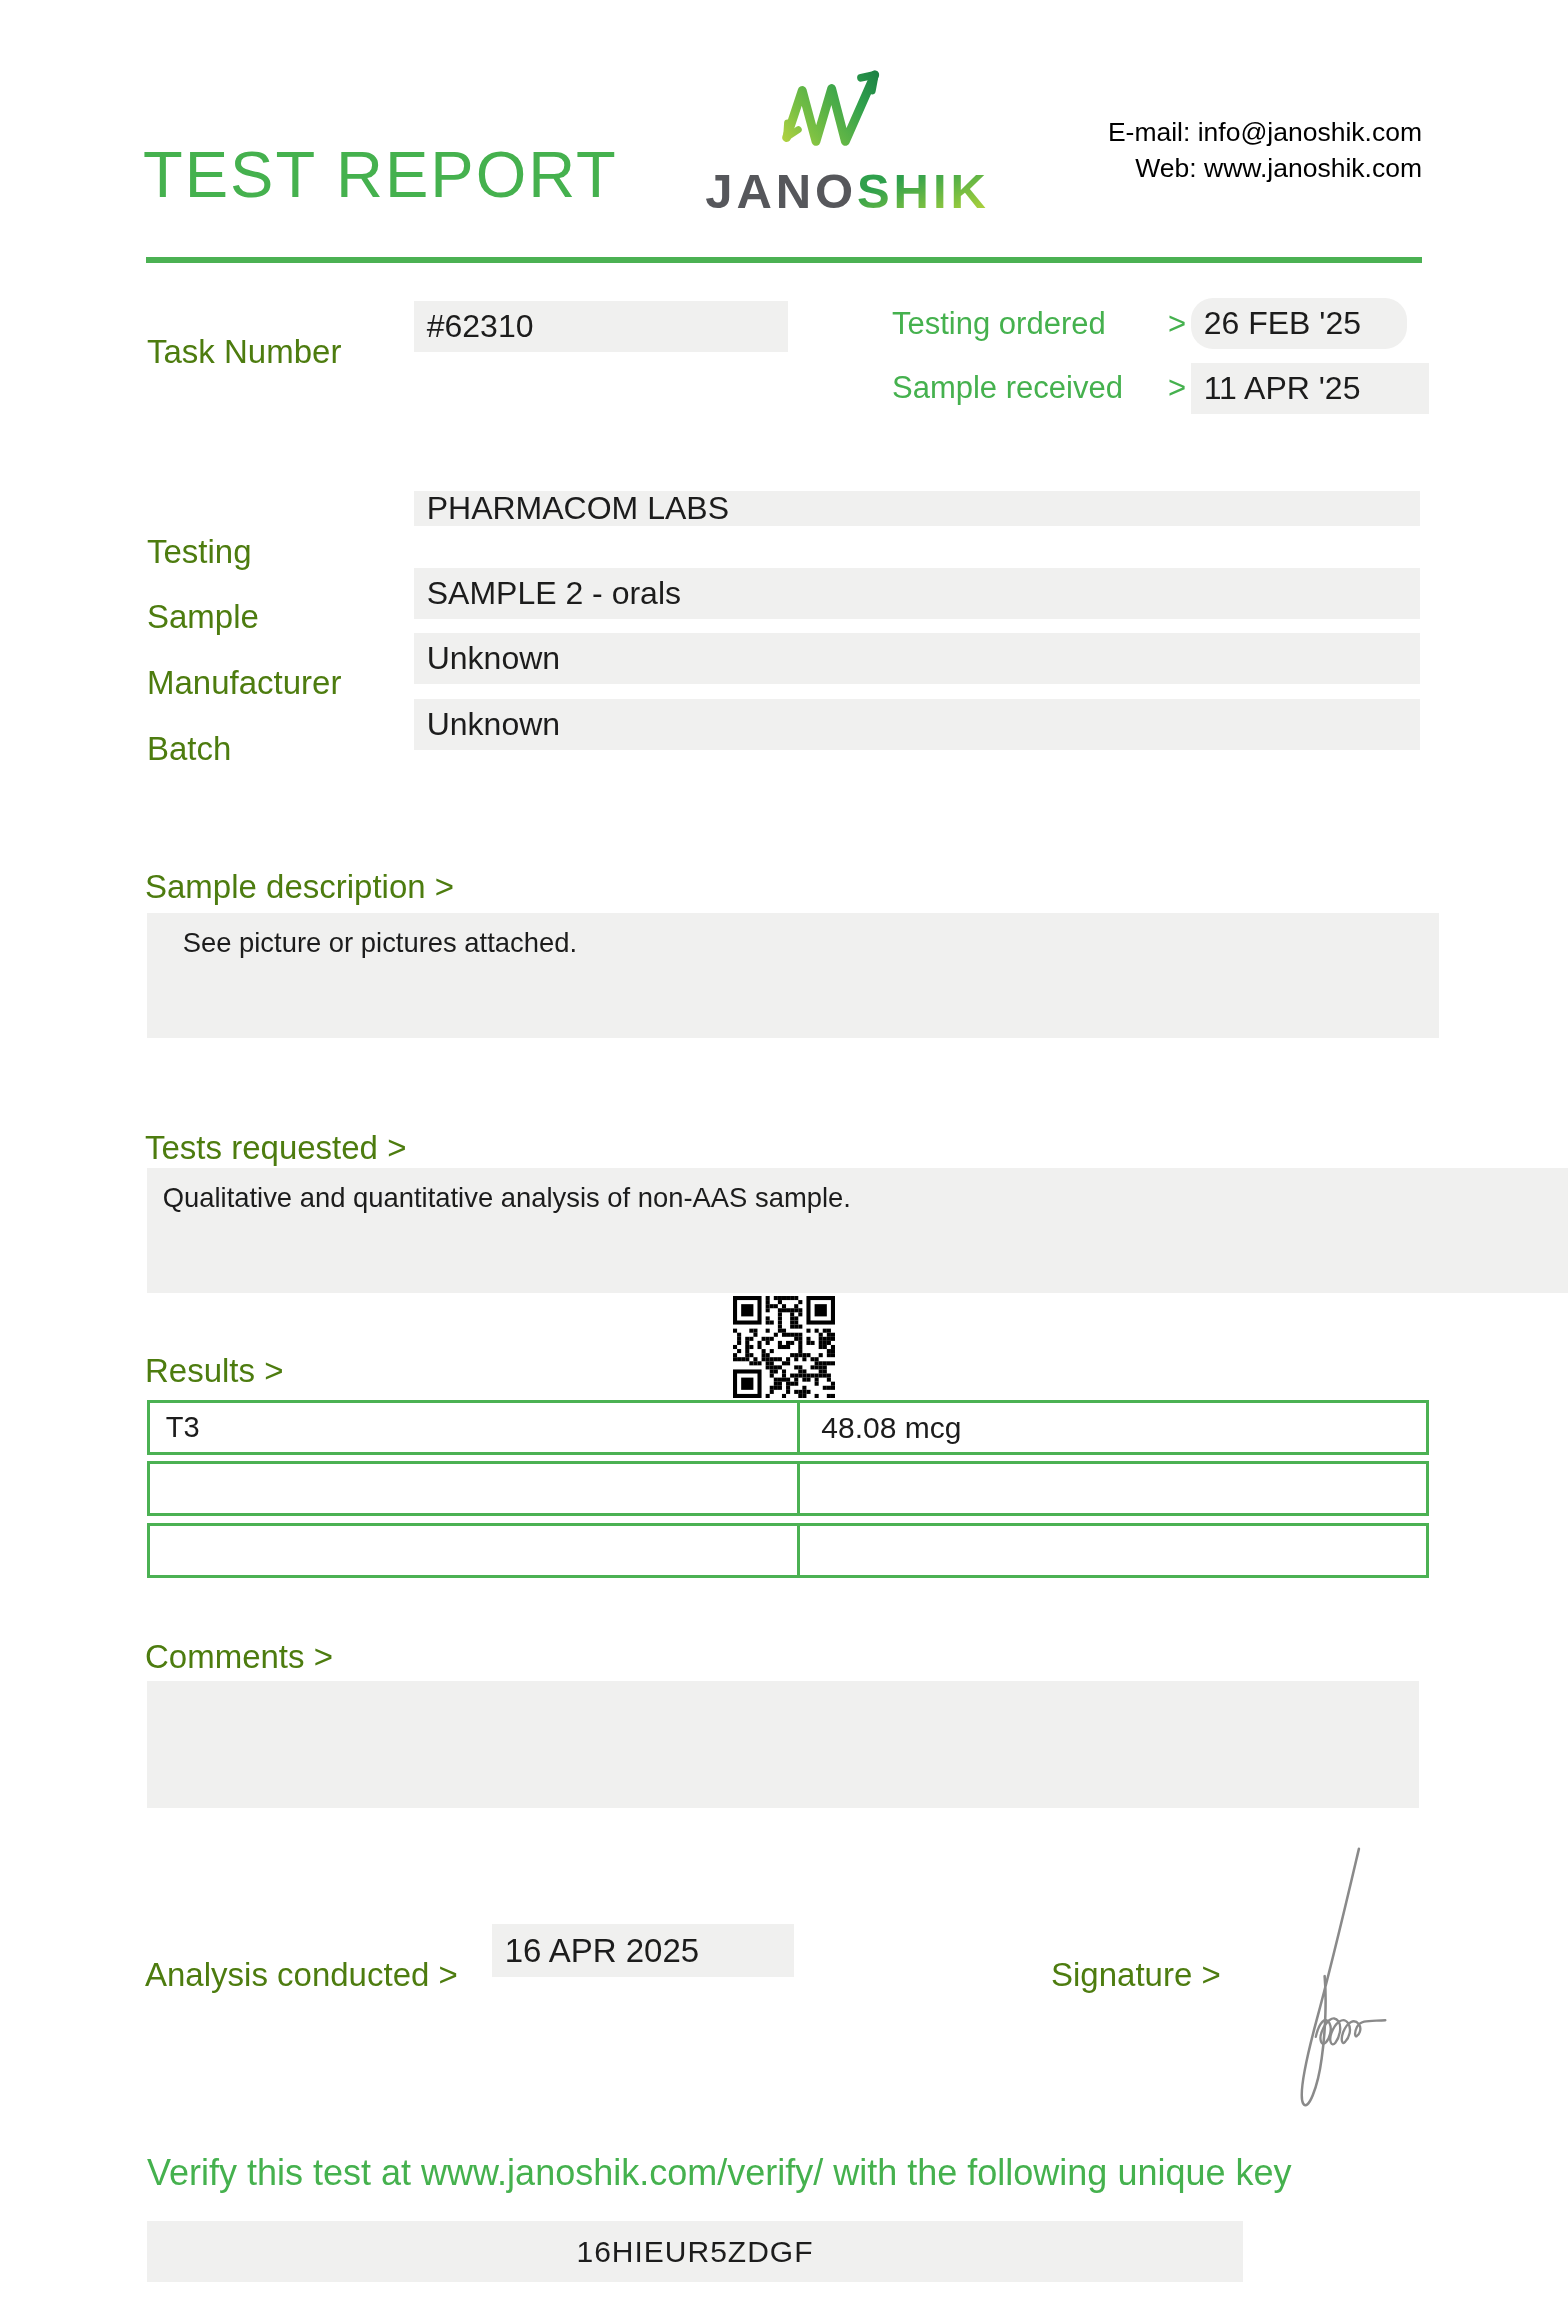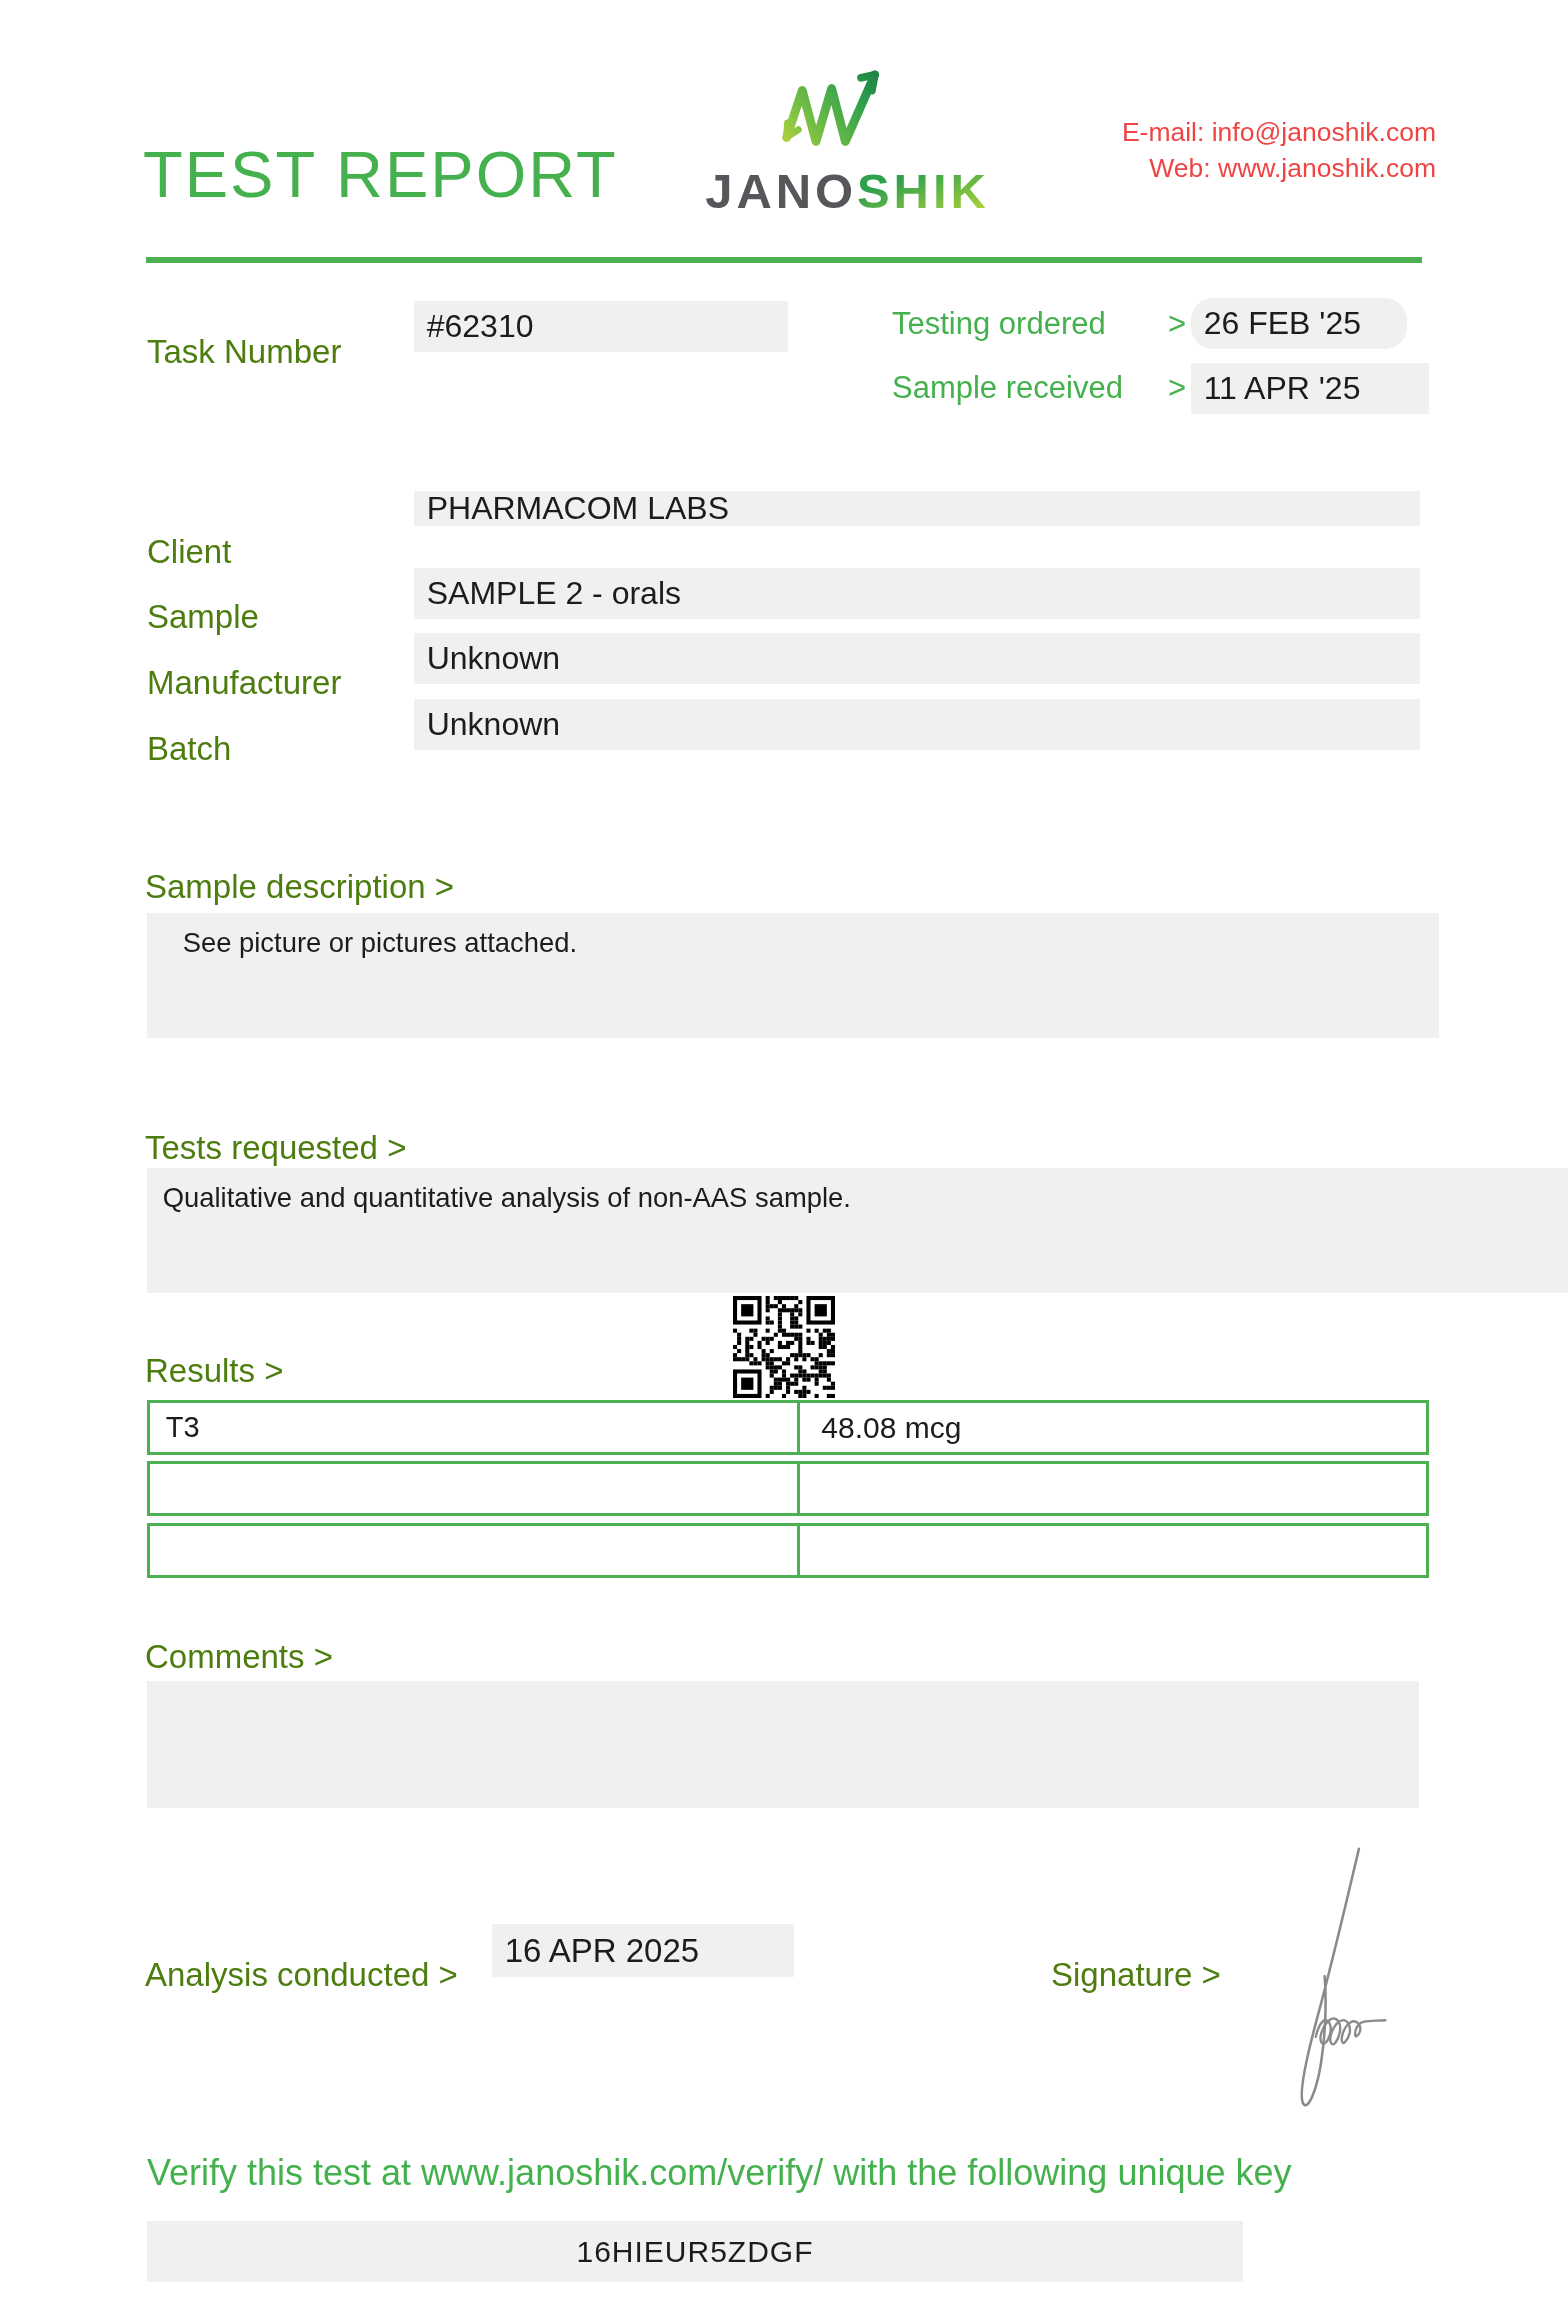--- a/index.html
+++ b/index.html
@@ -8,21 +8,21 @@
     font-family:"Liberation Sans","DejaVu Sans",sans-serif;color:#1c1c1c;
   }
   .abs{position:absolute;}
   
   .report-title{left:143px;top:137px;font-size:65px;color:#45b14e;letter-spacing:2px;font-weight:500;white-space:nowrap;}
   .logo-icon{left:772px;top:65px;width:133px;height:98px;}
   .logo-text{left:676px;top:163px;width:343px;text-align:center;font-size:49px;font-weight:bold;letter-spacing:3.9px;white-space:nowrap;}
   .logo-jano{color:#56575b;}
   .logo-shik{background:linear-gradient(160deg,#2fa04c 30%,#8cc63f 75%,#c6d838 100%);
     -webkit-background-clip:text;background-clip:text;color:transparent;}
-  .contact{right:132px;top:114px;text-align:right;font-size:26.5px;line-height:36px;color:#ef4444;white-space:nowrap;}
+  .contact{right:146px;top:114px;text-align:right;font-size:26.5px;line-height:36px;color:#000000;white-space:nowrap;}
   .rule{left:146px;top:257px;width:1276px;height:5.9px;background:#4bb153;}
   
   .glabel{color:#4d7c0f;font-size:33px;white-space:nowrap;margin-top:23px;}
   .vbox{background:#f0f0ef;display:flex;align-items:center;font-size:32px;color:#1c1c1c;}
   .vbox .pad{padding-left:12.7px;white-space:nowrap;}
   .datelabel{display:flex;justify-content:space-between;width:294px;color:#45b14e;font-size:31px;}
   
   .sbox{background:#f0f0ef;font-size:27.4px;color:#1c1c1c;}
   .sbox .txt{padding:13.7px 0 0 15.7px;}
   
@@ -77,21 +77,21 @@
   </div>
 
   <div class="abs datelabel" style="left:892px;top:370px;">
     <span>Sample received</span>
     <span>&gt;</span>
   </div>
   <div class="abs vbox" style="left:1191px;top:363px;width:238px;height:51px;">
     <span class="pad">11 APR '25</span>
   </div>
 
-  <div class="abs glabel" style="left:147px;top:510px;">Client</div>
+  <div class="abs glabel" style="left:147px;top:510px;">Testing</div>
   <div class="abs vbox" style="left:414px;top:491px;width:1006px;height:35px;">
     <span class="pad">PHARMACOM LABS</span>
   </div>
 
   <div class="abs glabel" style="left:147px;top:575px;">Sample</div>
   <div class="abs vbox" style="left:414px;top:568px;width:1006px;height:51px;">
     <span class="pad">SAMPLE 2 - orals</span>
   </div>
 
   <div class="abs glabel" style="left:147px;top:641px;">Manufacturer</div>

